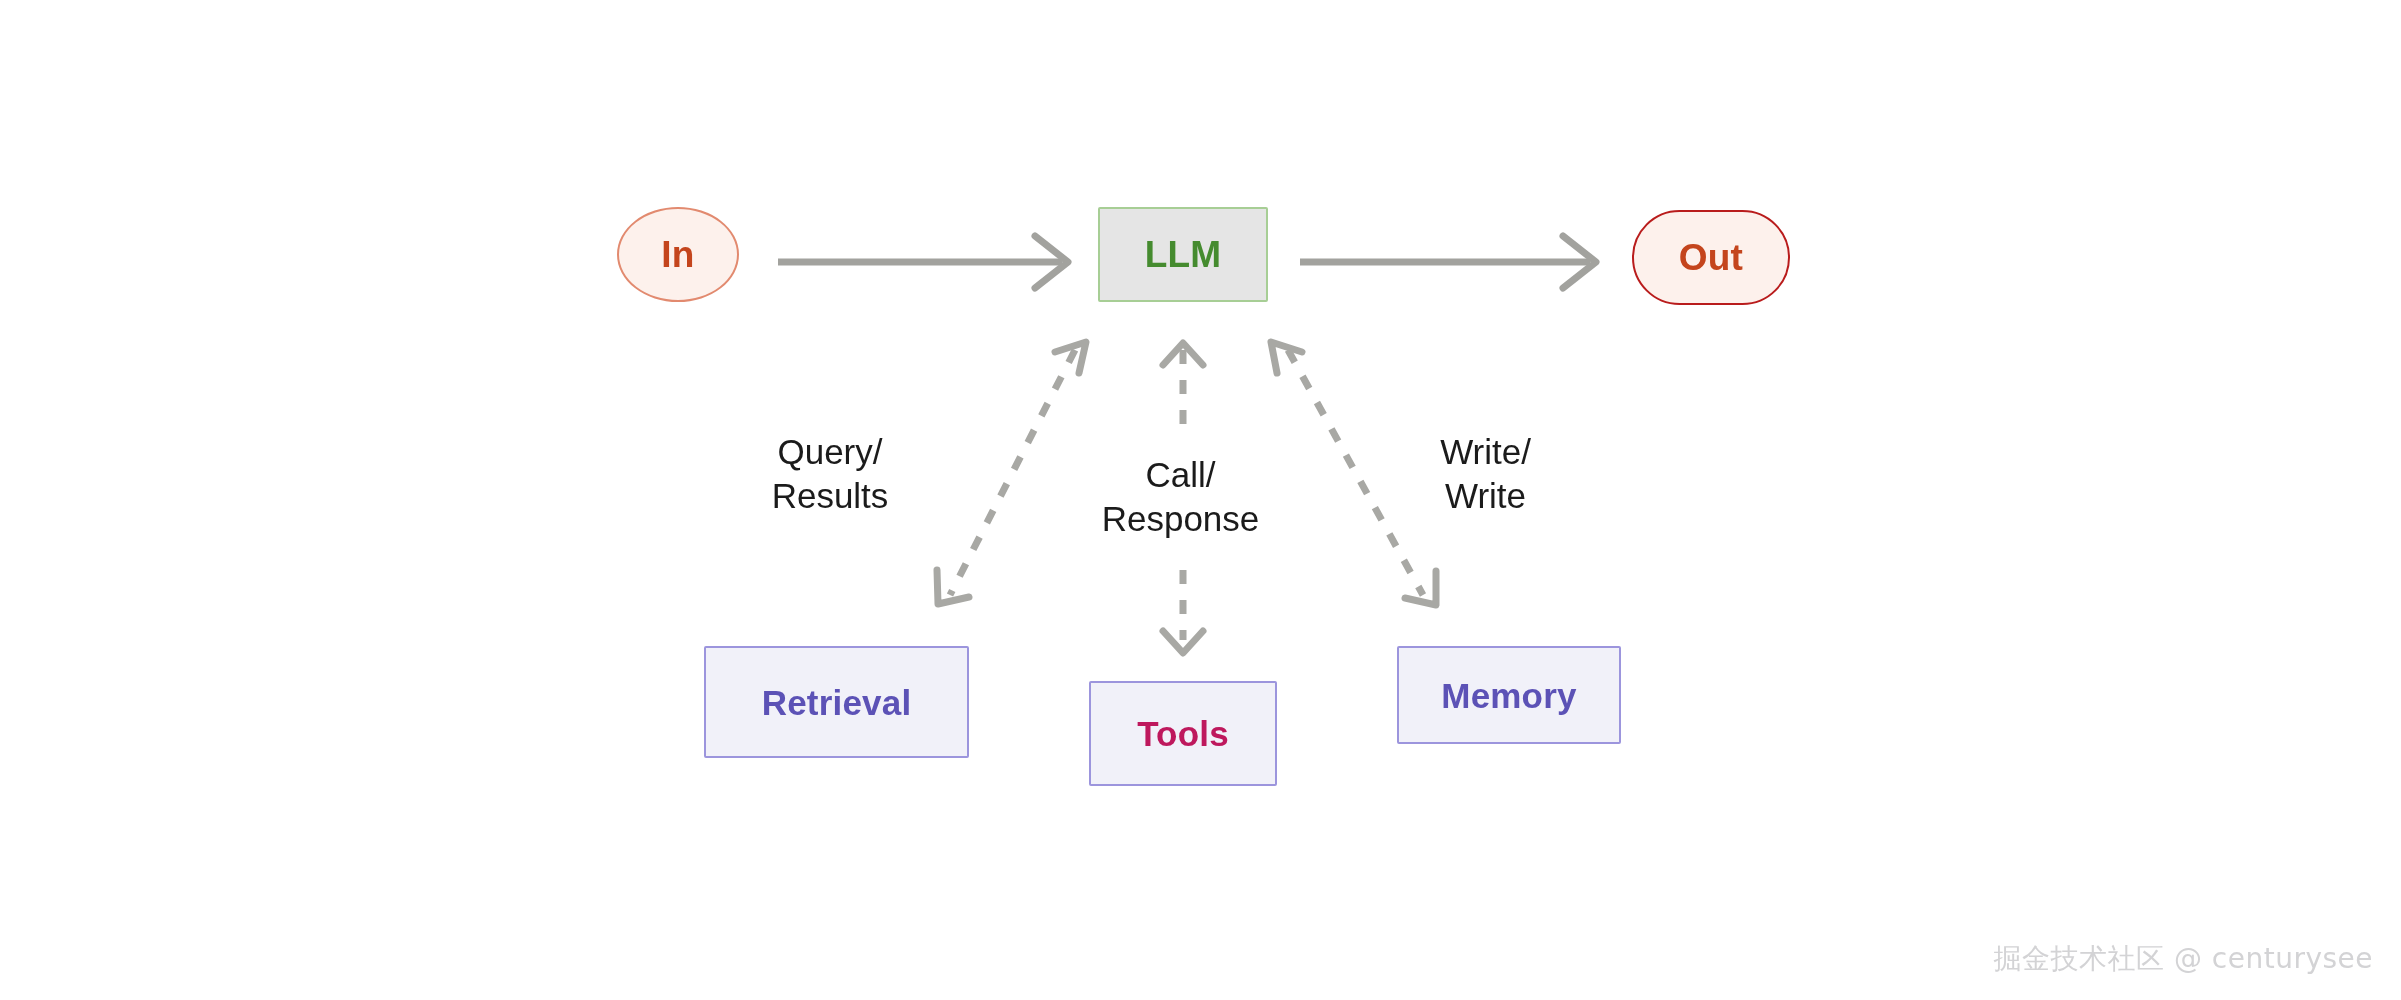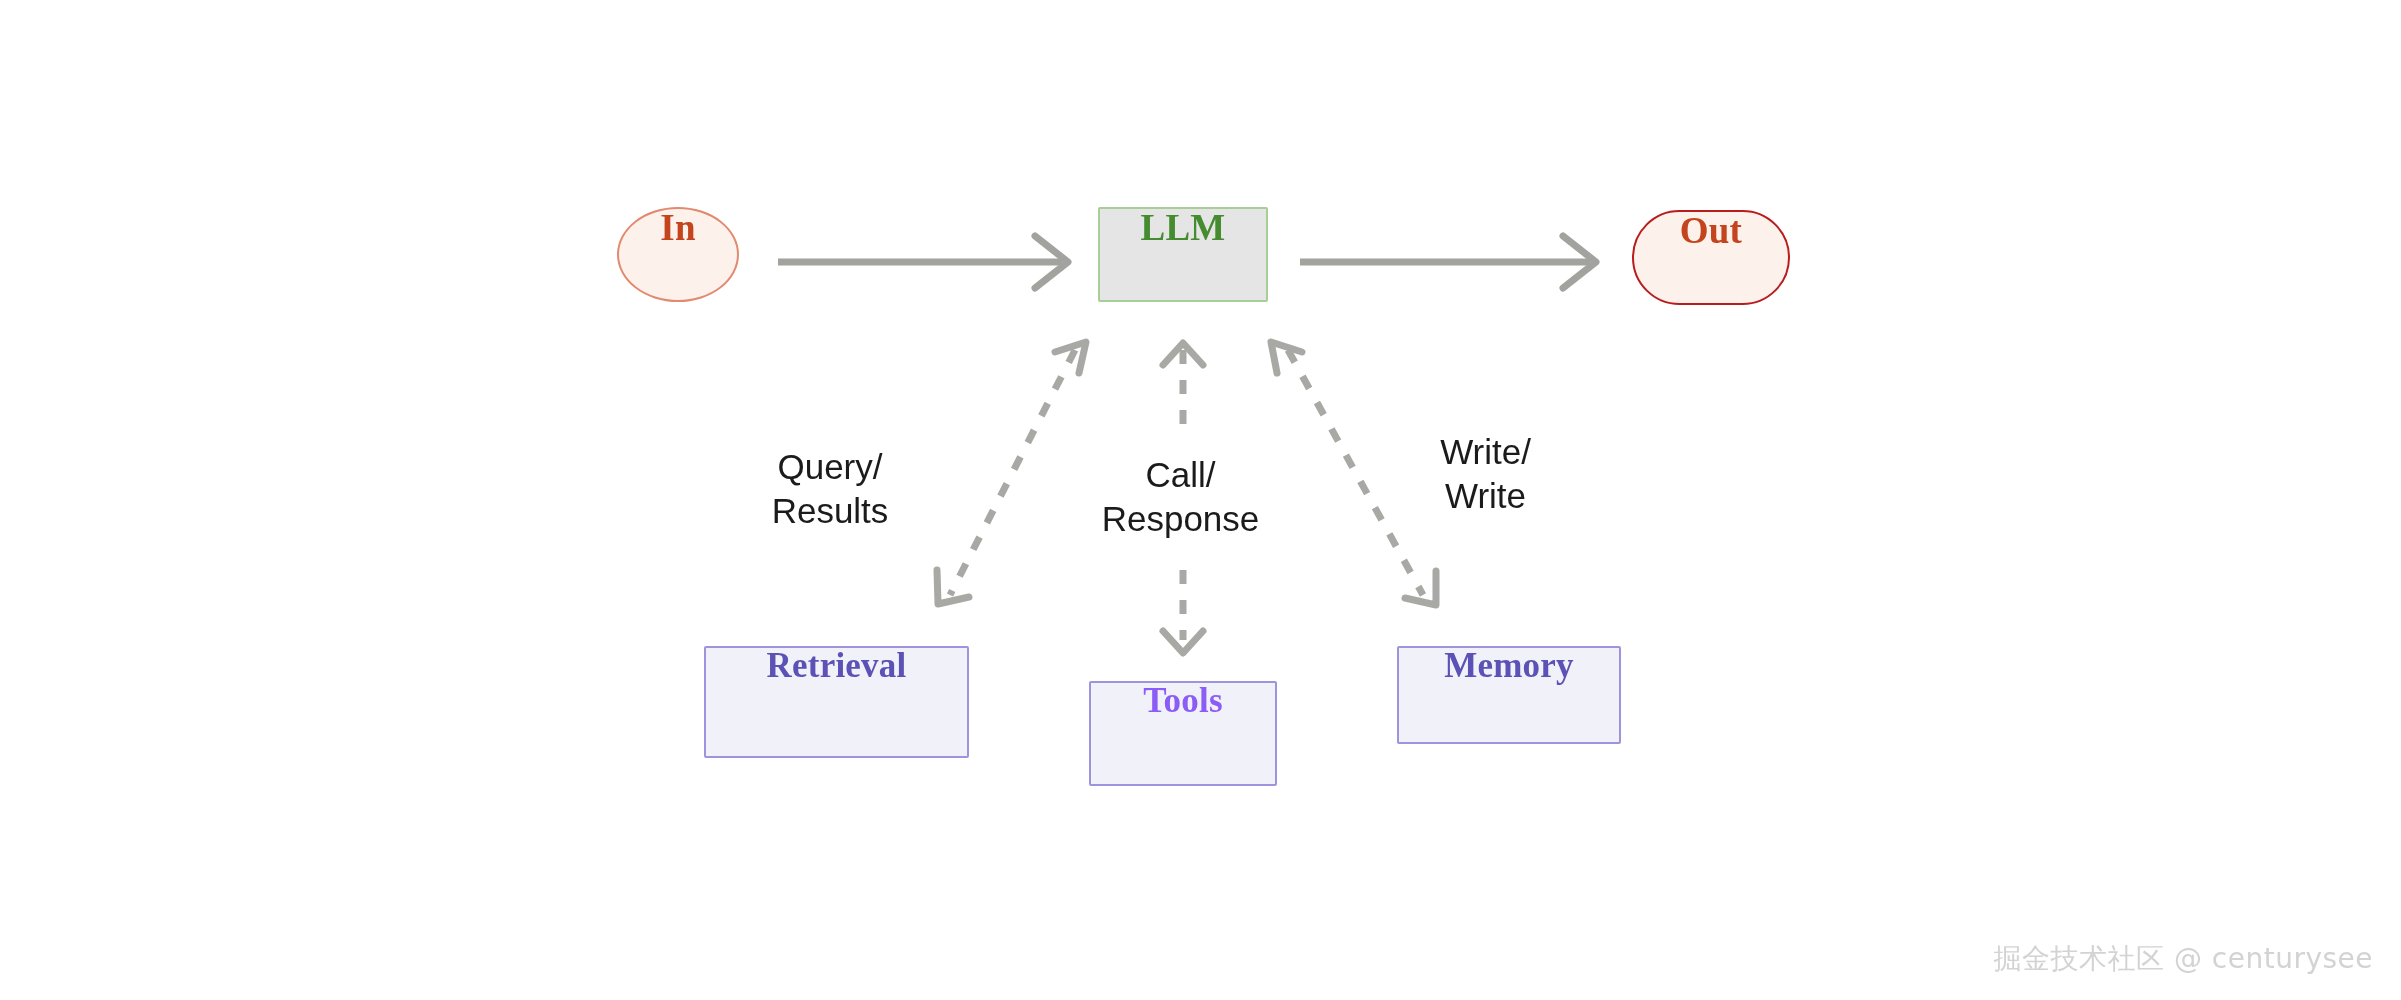--- a/index.html
+++ b/index.html
@@ -32,24 +32,24 @@
     width: 2401px;
     height: 1000px;
     pointer-events: none;
   }
 
   
   .node {
     position: absolute;
     box-sizing: border-box;
     display: flex;
+    align-items: center;
     justify-content: center;
     text-align: center;
     white-space: nowrap;
-    font-family: Liberation Serif, serif;
   }
 
   .node-label {
     font-weight: bold;
     letter-spacing: 0.2px;
     line-height: 1;
   }
 
   
   #node-in {
@@ -115,21 +115,21 @@
   #node-tools {
     left: 1089px;
     top: 681px;
     width: 188px;
     height: 105px;
     border: 2px solid #9C95DD;
     background: #F1F1F9;
     border-radius: 2px;
   }
   #node-tools .node-label {
-    color: #8b5cf6;
+    color: #be185d;
     font-size: 35px;
   }
 
   
   #node-memory {
     left: 1397px;
     top: 646px;
     width: 224px;
     height: 98px;
     border: 2px solid #9C95DD;
@@ -147,21 +147,21 @@
     color: #1B1B1B;
     font-size: 35px;
     line-height: 1.26;
     text-align: center;
     white-space: pre-line;
     font-weight: normal;
   }
 
   #edge-label-query {
     left: 720px;
-    top: 445px;
+    top: 430px;
     width: 220px;
   }
   #edge-label-call {
     left: 1068px;
     top: 453px;
     width: 225px;
   }
   #edge-label-read {
     left: 1383px;
     top: 430px;

